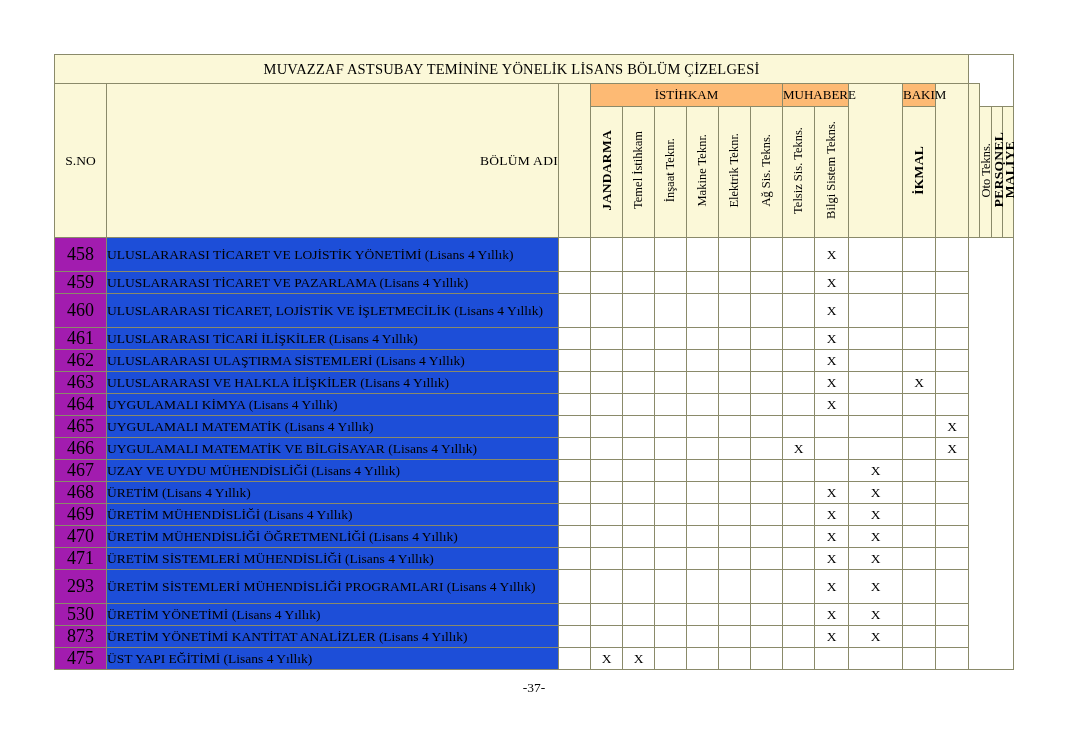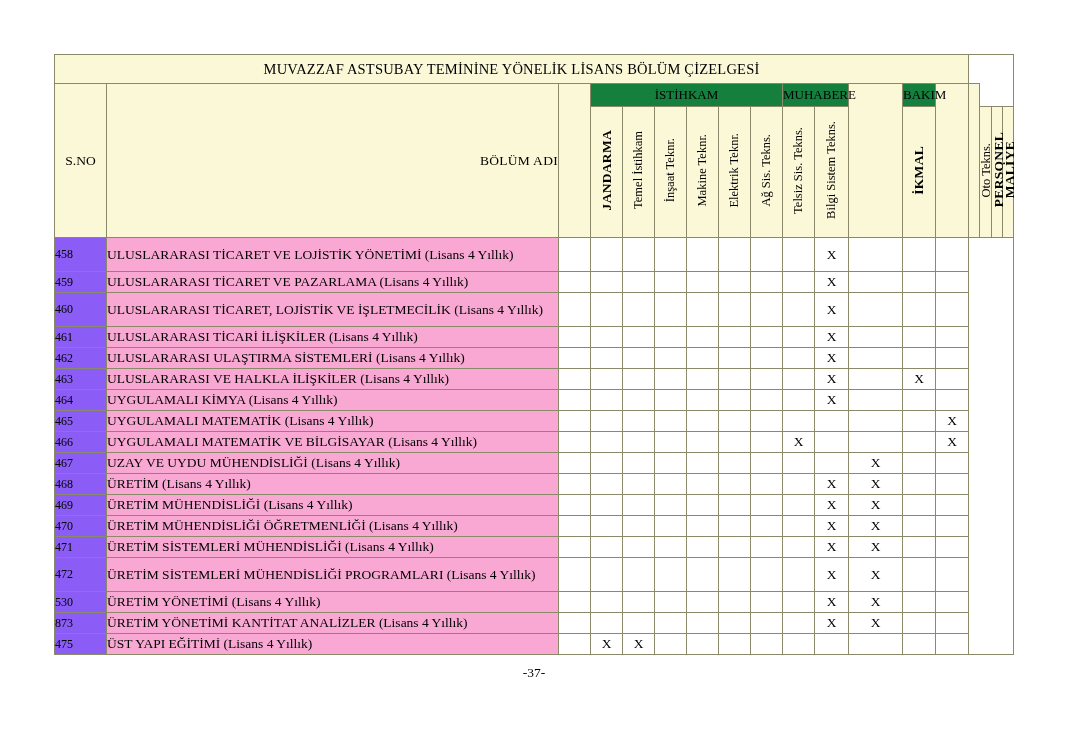--- a/index.html
+++ b/index.html
@@ -37,21 +37,21 @@
     background: #fbf8d8;
     text-align: center;
     font-weight: bold;
     font-size: 14.5px;
     letter-spacing: 0.2px;
     height: 28px;
     padding: 3px 0;
   }
   
   .hdr {
-    background: #15803d;
+    background: #fdba74;
     text-align: center;
     font-weight: bold;
     font-size: 13px;
   }
   .hdr-group {
     height: 22px;
     padding: 2px 0;
   }
   .vert {
     background: #fbf8d8;
@@ -83,30 +83,30 @@
   }
   .name-head {
     background: #fbf8d8;
     text-align: right;
     font-weight: bold;
     font-size: 13.5px;
     letter-spacing: 0.3px;
   }
   
   td.sno {
-    text-align: left;
-    font-size: 12px;
+    text-align: center;
+    font-size: 18px;
     padding: 2px 0;
-    background: #8b5cf6;
+    background: #a21caf;
   }
   td.name {
     text-align: left;
     font-size: 13.5px;
     padding: 2px 5px 2px 7px;
-    background: #f9a8d4;
+    background: #1d4ed8;
     line-height: 1.18;
   }
   td.mark {
     text-align: center;
     font-size: 13.5px;
     background: #ffffff;
   }
   tr.r1 { height: 21px; }
   tr.r2 { height: 34px; }
   .footer {
@@ -386,21 +386,21 @@
           <td class="mark"></td>
           <td class="mark"></td>
           <td class="mark"></td>
           <td class="mark"></td>
           <td class="mark">X</td>
           <td class="mark">X</td>
           <td class="mark"></td>
           <td class="mark"></td>
         </tr>
         <tr class="r2">
-          <td class="sno">472</td>
+          <td class="sno">293</td>
           <td class="name">ÜRETİM SİSTEMLERİ MÜHENDİSLİĞİ PROGRAMLARI (Lisans 4 Yıllık)</td>
           <td class="mark"></td>
           <td class="mark"></td>
           <td class="mark"></td>
           <td class="mark"></td>
           <td class="mark"></td>
           <td class="mark"></td>
           <td class="mark"></td>
           <td class="mark"></td>
           <td class="mark">X</td>

